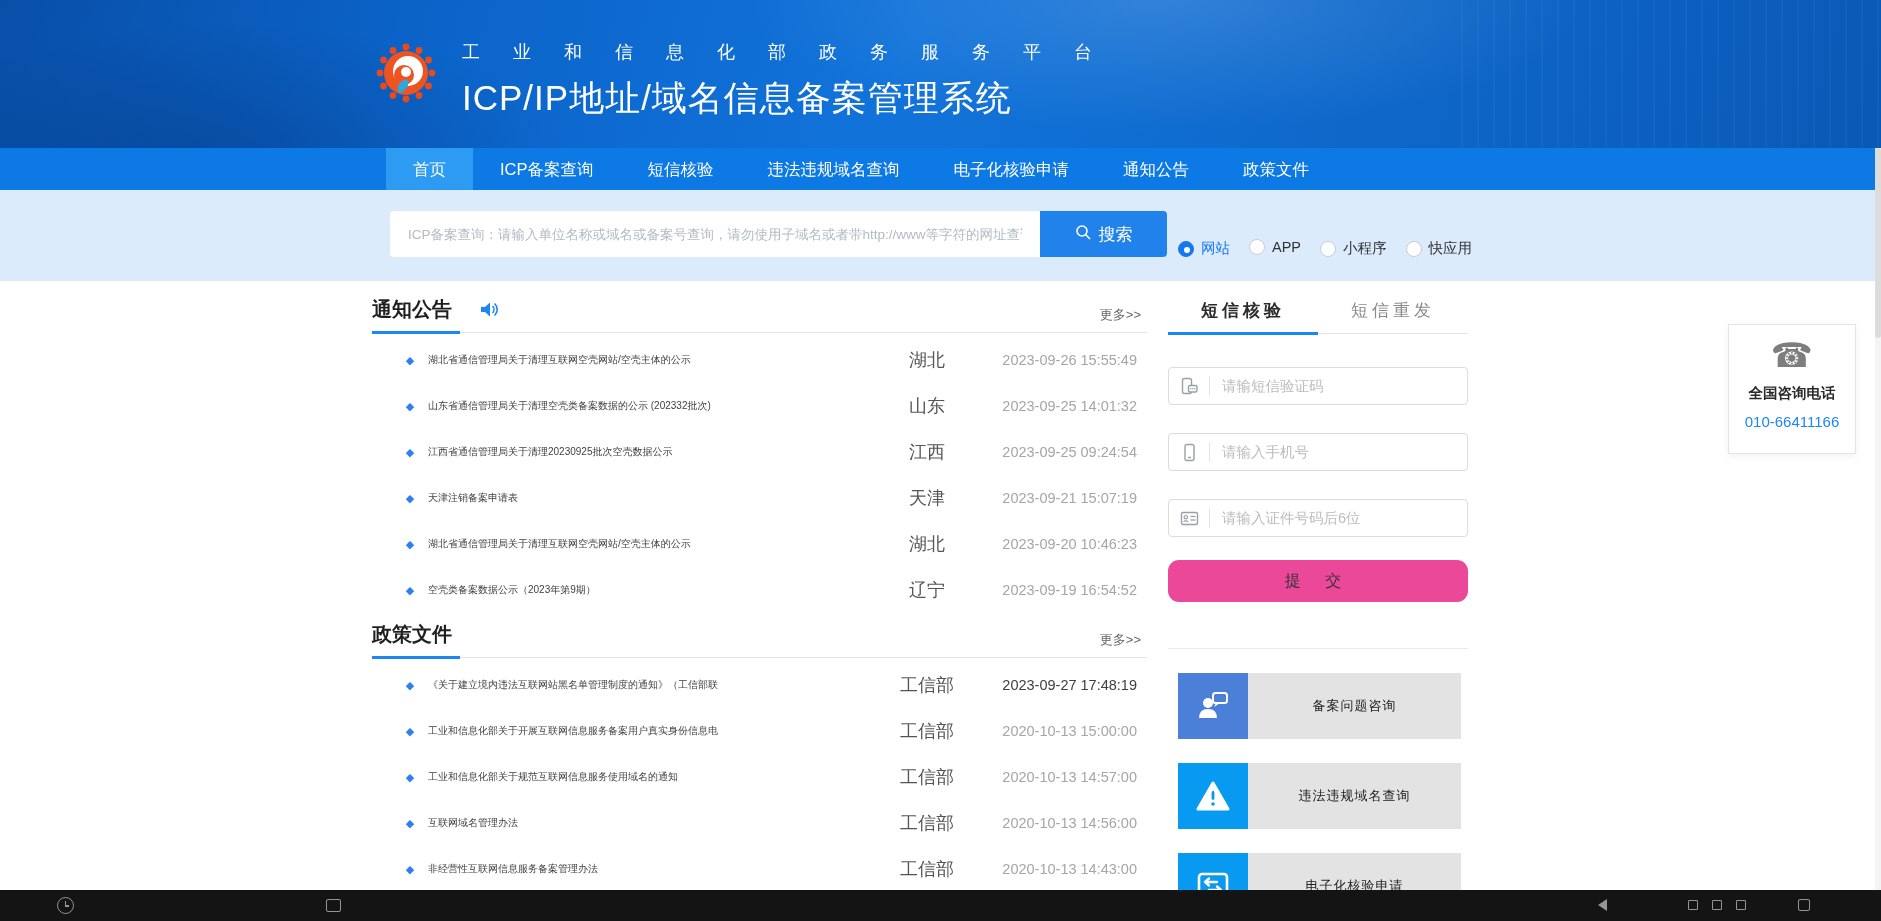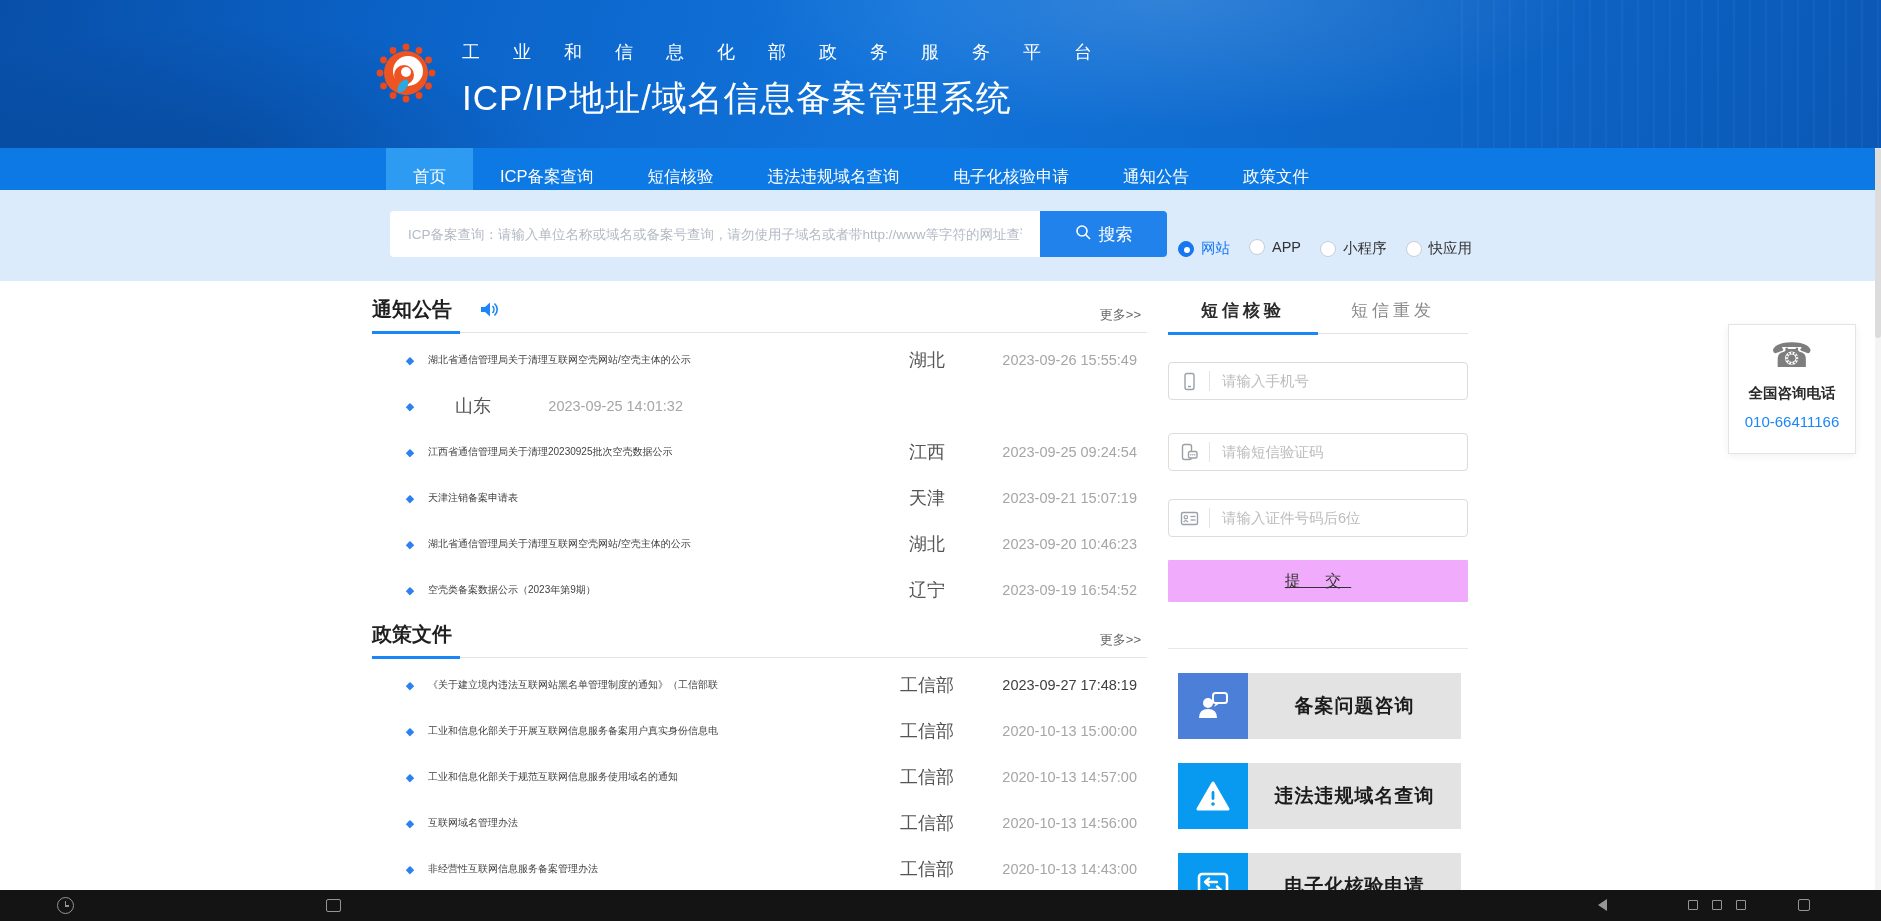--- a/index.html
+++ b/index.html
@@ -17,21 +17,21 @@
     background:radial-gradient(ellipse 700px 220px at 62% 0%,rgba(255,255,255,.14),transparent 60%),
                radial-gradient(ellipse 500px 200px at 12% 110%,rgba(0,30,80,.25),transparent 70%); }
   .logo { position:absolute; left:374px; top:36px; width:64px; height:74px; z-index:2; }
   .header-titles { position:absolute; left:462px; top:40px; color:#fff; z-index:2; }
   .platform-name { font-size:18px; letter-spacing:33px; white-space:nowrap; }
   .system-name { font-size:35px; margin-top:11px; letter-spacing:1px; white-space:nowrap; }
 
   
   .navbar { position:absolute; left:0; top:148px; width:100%; height:42px; background:#0d79e4; }
   .nav-inner { position:absolute; left:386px; top:0; height:42px; display:flex; }
-  .nav-item { padding:7px 27px; line-height:42px; color:#fff; font-size:16.5px; cursor:pointer; white-space:nowrap; }
+  .nav-item { padding:0 27px; line-height:42px; color:#fff; font-size:16.5px; cursor:pointer; white-space:nowrap; }
   .nav-item.active { background:#2d9bf2; }
 
   
   .search-strip { position:absolute; left:0; top:190px; width:100%; height:91px; background:#dcebfc; }
   .search-input { position:absolute; left:390px; top:21px; width:650px; height:46px; background:#fff;
     border:none; outline:none; border-radius:4px 0 0 4px; padding:0 18px; font-size:13.5px; color:#333; }
   .search-input::placeholder { color:#b3bac4; }
   .search-btn { position:absolute; left:1040px; top:21px; width:127px; height:46px; background:#2082ea;
     border:none; border-radius:0 4px 4px 0; color:#fff; font-size:17px; cursor:pointer;
     display:flex; align-items:center; justify-content:center; gap:8px; }
@@ -68,30 +68,30 @@
   .tab.active { color:#2b2b2b; font-weight:bold; }
   .tab-underline { position:absolute; left:0; bottom:-2px; width:150px; height:3px; background:#1a86f8; }
   .field { height:38px; border:1px solid #dcdcdc; border-radius:4px; background:#fff;
     display:flex; align-items:center; margin-top:28px; }
   .field.first { margin-top:33px; }
   .field-icon { width:40px; display:flex; justify-content:center; }
   .field-sep { width:1px; height:20px; background:#e4e4e4; }
   .field-input { flex:1; min-width:0; border:none; outline:none; background:transparent; padding:0 12px;
     font-size:14.5px; color:#333; }
   .field-input::placeholder { color:#bcbcbc; }
-  .submit-btn { margin-top:23px; width:100%; height:42px; background:#f0abfc; border:none; border-radius:1px;
-    font-size:16px; color:#333; letter-spacing:10px; cursor:pointer;text-decoration:underline; }
+  .submit-btn { margin-top:23px; width:100%; height:42px; background:#ec4899; border:none; border-radius:11px;
+    font-size:16px; color:#333; letter-spacing:10px; cursor:pointer; }
   .panel-divider { margin-top:46px; border-top:1px solid #e9e9e9; }
   .actions { margin-left:10px; margin-right:7px; }
   .action { display:flex; height:66px; margin-top:24px; cursor:pointer; }
   .action-icon { width:70px; flex:0 0 70px; display:flex; align-items:center; justify-content:center; }
   .action-icon.consult { background:#4c7fd7; }
   .action-icon.bright { background:#089af0; }
   .action-label { flex:1; background:#e3e3e3; display:flex; align-items:center; justify-content:center;
-    font-size:19px; font-weight:bold; color:#1c1c1c; letter-spacing:1px; }
+    font-size:13px; font-weight:normal; color:#1c1c1c; letter-spacing:1px; }
 
   
   .phone-card { position:absolute; left:1728px; top:324px; width:128px; height:130px; background:#fff;
     border:1px solid #e4e4e4; box-shadow:0 2px 8px rgba(0,0,0,.06); text-align:center; padding-top:13px; }
   .phone-glyph { font-size:34px; color:#7e7e7e; line-height:1; font-family:"DejaVu Sans",sans-serif; }
   .phone-label { margin-top:12px; font-size:14.5px; font-weight:bold; color:#2a2a2a; }
   .phone-number { margin-top:10px; font-size:15px; color:#1a86f8; }
 
   
   .scroll-track { position:absolute; right:0; top:148px; width:6px; height:742px; background:#f4f4f4; }
@@ -203,20 +203,21 @@
     </div>
     <div class="rows">
       <div class="row">
         <span class="bullet">◆</span>
         <span class="row-title">湖北省通信管理局关于清理互联网空壳网站/空壳主体的公示</span>
         <span class="row-region">湖北</span>
         <span class="row-date">2023-09-26 15:55:49</span>
       </div>
       <div class="row">
         <span class="bullet">◆</span>
+        <span class="row-title">山东省通信管理局关于清理空壳类备案数据的公示 (202332批次)</span>
         <span class="row-region">山东</span>
         <span class="row-date">2023-09-25 14:01:32</span>
       </div>
       <div class="row">
         <span class="bullet">◆</span>
         <span class="row-title">江西省通信管理局关于清理20230925批次空壳数据公示</span>
         <span class="row-region">江西</span>
         <span class="row-date">2023-09-25 09:24:54</span>
       </div>
       <div class="row">
@@ -278,45 +279,45 @@
         <span class="row-date">2020-10-13 14:43:00</span>
       </div>
     </div>
   </section>
 
   <aside class="sms-panel">
     <div class="tabs">
       <div class="tab active">短信核验</div>
       <div class="tab">短信重发</div>
       <span class="tab-underline"></span>
-    </div>
-
-    <div class="field">
-      <span class="field-icon">
-        <svg width="19" height="19" viewBox="0 0 19 19">
-          <rect x="5" y="1.5" width="9" height="16" rx="2" stroke="#9aa0a8" stroke-width="1.4" fill="none"></rect>
-          <line x1="8" y1="14.5" x2="11" y2="14.5" stroke="#9aa0a8" stroke-width="1.4"></line>
-        </svg>
-      </span>
-      <span class="field-sep"></span>
-      <input class="field-input" type="text" placeholder="请输入手机号" style="">
     </div>
 
     <div class="field first">
       <span class="field-icon">
         <svg width="19" height="19" viewBox="0 0 19 19">
           <rect x="2.5" y="1.5" width="9" height="15" rx="2" stroke="#9aa0a8" stroke-width="1.4" fill="none"></rect>
           <rect x="8.5" y="8.5" width="8.5" height="6.5" rx="1.5" fill="#fff" stroke="#9aa0a8" stroke-width="1.4"></rect>
           <circle cx="10.8" cy="11.7" r=".8" fill="#9aa0a8"></circle>
             <circle cx="12.8" cy="11.7" r=".8" fill="#9aa0a8"></circle>
           <circle cx="14.8" cy="11.7" r=".8" fill="#9aa0a8"></circle>
         </svg>
       </span>
       <span class="field-sep"></span>
       <input class="field-input" type="text" placeholder="请输短信验证码" style="">
+    </div>
+
+    <div class="field">
+      <span class="field-icon">
+        <svg width="19" height="19" viewBox="0 0 19 19">
+          <rect x="5" y="1.5" width="9" height="16" rx="2" stroke="#9aa0a8" stroke-width="1.4" fill="none"></rect>
+          <line x1="8" y1="14.5" x2="11" y2="14.5" stroke="#9aa0a8" stroke-width="1.4"></line>
+        </svg>
+      </span>
+      <span class="field-sep"></span>
+      <input class="field-input" type="text" placeholder="请输入手机号" style="">
     </div>
 
     <div class="field">
       <span class="field-icon">
         <svg width="19" height="19" viewBox="0 0 19 19">
           <rect x="1.5" y="3.5" width="16" height="12" rx="1.5" stroke="#9aa0a8" stroke-width="1.4" fill="none"></rect>
           <circle cx="5.8" cy="8.2" r="1.7" stroke="#9aa0a8" stroke-width="1.2" fill="none"></circle>
           <path d="M3.6 13 q2.2 -2.6 4.4 0" stroke="#9aa0a8" stroke-width="1.2" fill="none"></path>
           <line x1="10.5" y1="7.5" x2="15.5" y2="7.5" stroke="#9aa0a8" stroke-width="1.3"></line>
           <line x1="10.5" y1="11" x2="15.5" y2="11" stroke="#9aa0a8" stroke-width="1.3"></line>

